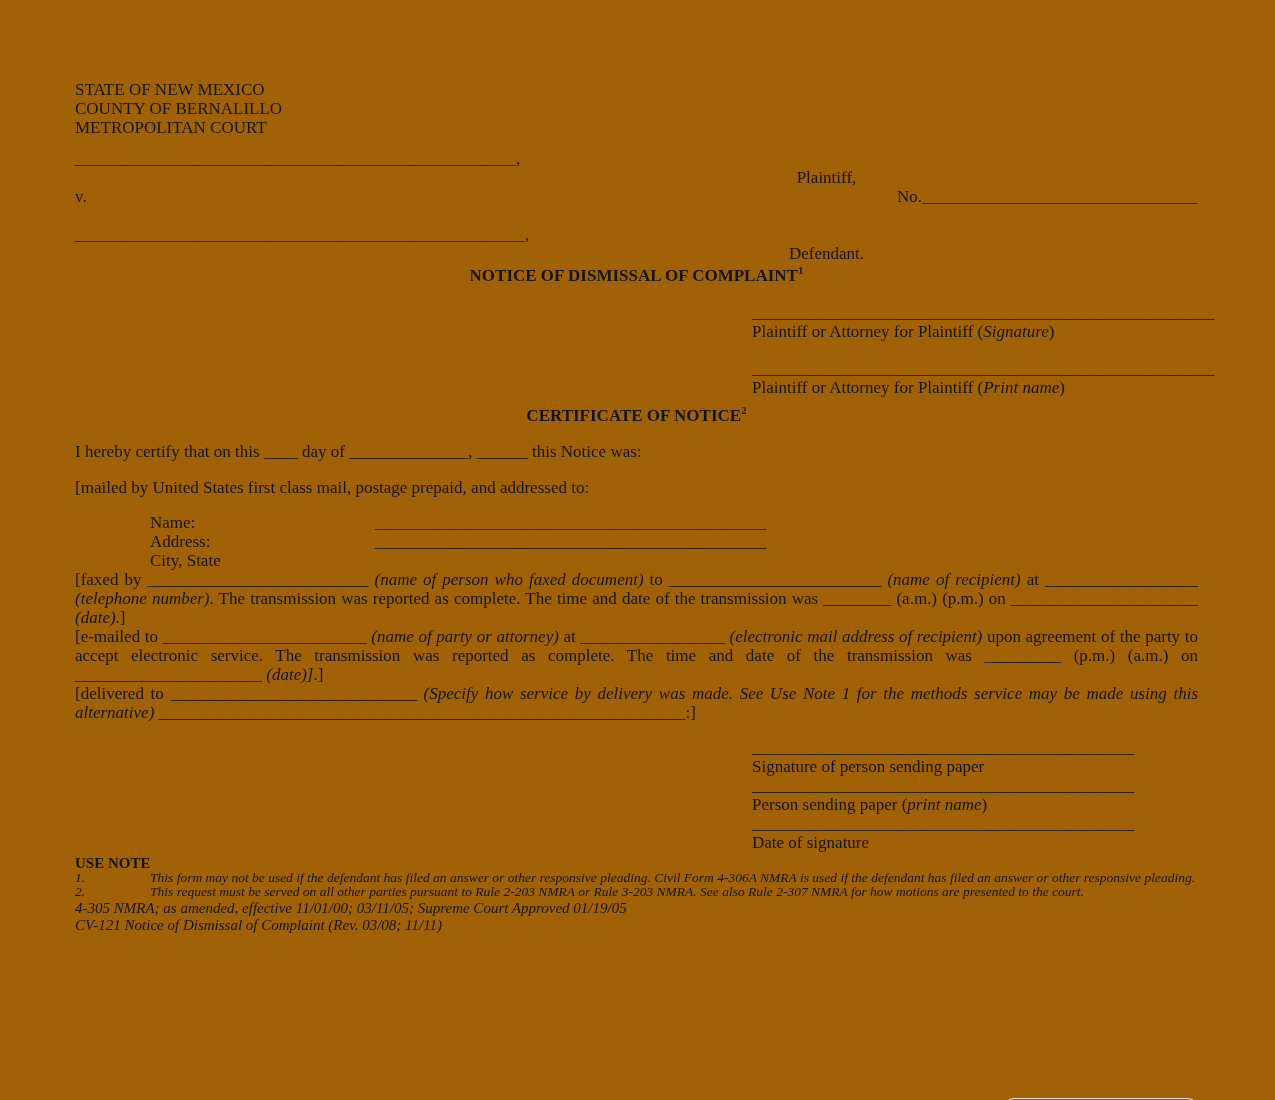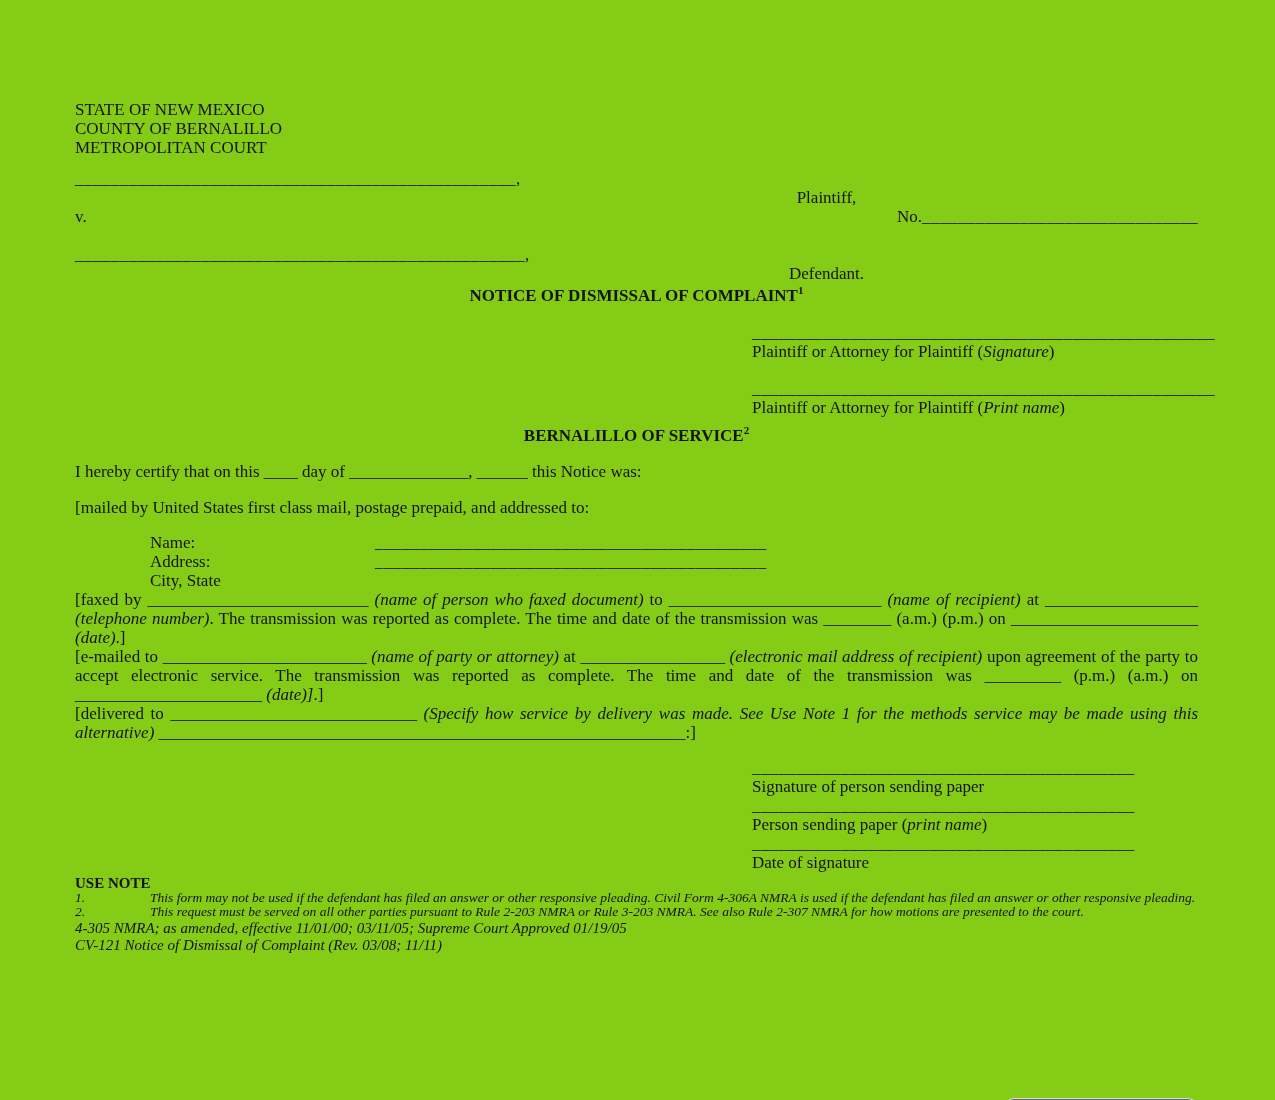--- a/index.html
+++ b/index.html
@@ -1,25 +1,25 @@
 <!DOCTYPE html>
 <html><head>
 <meta charset="utf-8">
 <style>
   * { margin:0; padding:0; box-sizing:border-box; }
   html,body { background:#e8e8e8; }
   .page {
     position:relative;
     width:1275px; height:1100px;
     margin:0 auto;
-    background:#84cc16;
+    background:#a16207;
     color:#141414;
     font-family:"Liberation Serif","DejaVu Serif",serif;
     font-size:17px; line-height:19px;
-    padding:100px 77px 0 75px;
+    padding:80px 77px 0 75px;
     overflow:hidden;
   }
   .court-header div { white-space:nowrap; }
   .name-line { margin-top:12px; letter-spacing:0.5px; }
   .party-label { margin-left:380px;text-align:center; }
   .vs-row { display:flex; justify-content:space-between; }
   .nl2 { margin-top:19px; }
   .doc-title { margin-top:3px; text-align:center; font-weight:bold; }
   sup { font-size:11px; line-height:0; }
   .body-para { margin-top:19px; text-indent:75px; }
@@ -90,21 +90,21 @@
     <div class="sig-pair">
       <div class="sig-line">____________________________________________________</div>
       <div><span>Plaintiff or Attorney for Plaintiff (</span><i>Signature</i><span>)</span></div>
     </div>
     <div class="sig-pair">
       <div class="sig-line">____________________________________________________</div>
       <div><span>Plaintiff or Attorney for Plaintiff (</span><i>Print name</i><span>)</span></div>
     </div>
   </div>
 
-  <div class="cert-title"><span>BERNALILLO OF SERVICE</span><sup>2</sup></div>
+  <div class="cert-title"><span>CERTIFICATE OF NOTICE</span><sup>2</sup></div>
 
   <p class="certify-line">I hereby certify that on this ____ day of ______________, ______ this Notice was:</p>
 
   <p class="mailed-intro">[mailed by United States first class mail, postage prepaid, and addressed to:</p>
 
   <div class="addr-block">
     <div class="addr-row">
       <span class="addr-label">Name:</span>
       <span class="addr-line">____________________________________________</span>
     </div>

